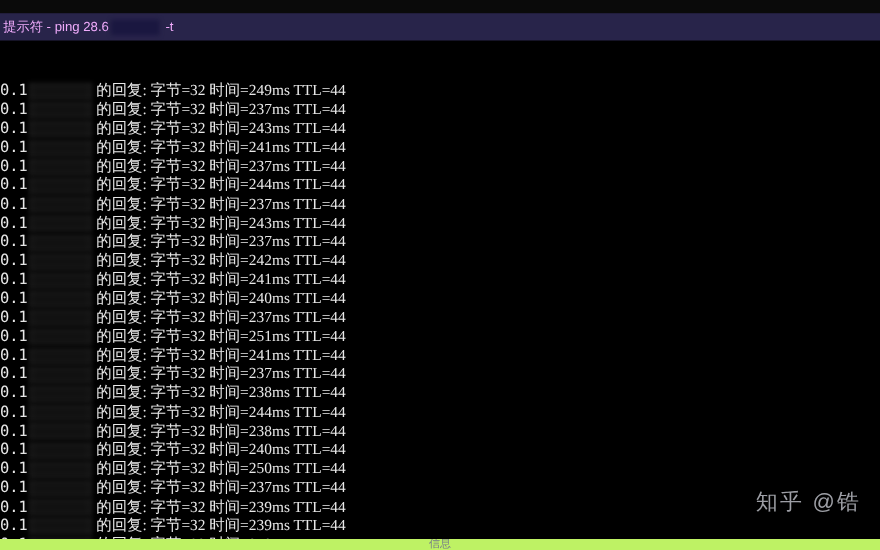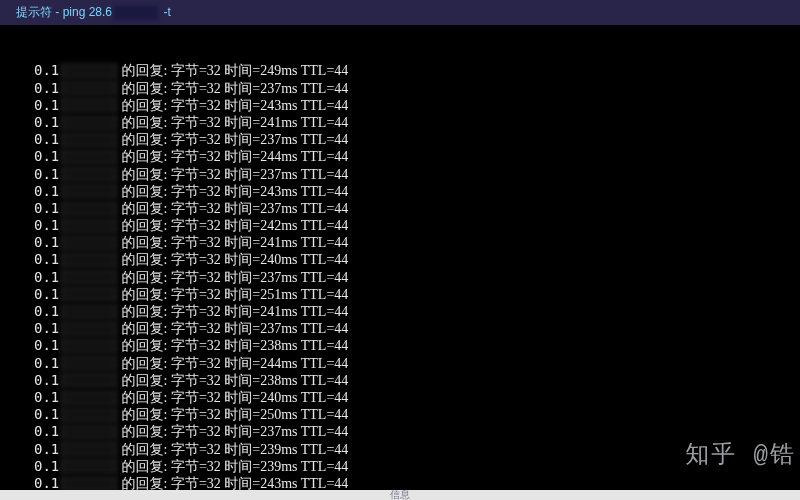--- a/index.html
+++ b/index.html
@@ -11,48 +11,48 @@
     background: #0a0a0a;
     font-family: "Consolas", "SimSun", monospace;
     font-size: 14px;
     font-weight: 400;
     color: #e8e8e8;
   }
   .titlebar {
     width: 100%;
     height: 25px;
     background: #28244a;
-    color: #7dd3fc;
+    color: #f0abfc;
     font-family: "Microsoft YaHei", sans-serif;
     font-size: 12px;
     line-height: 25px;
-    padding: 0 16px;
+    padding: 0 3px;
     box-sizing: border-box;
     white-space: nowrap;
     overflow: hidden;
+    margin-top: 12px;
   }
   .terminal {
     background: #000;
     width: 100%;
     height: 475px;
     padding: 3px 0 0 0;
     box-sizing: border-box;
     line-height: 17.2px;
     letter-spacing: 0px;
     white-space: pre;
   }
   .terminal-inner {
     position: relative;
   }
   .row {
     display: flex;
     flex-direction: row;
     height: 17.2px;
     align-items: center;
-    margin-left: 34px;
   }
   .ip-prefix {
     width: 26px;
     color: #e8e8e8;
   }
   .ip-mask {
     width: 58px;
     height: 16px;
     background: #111;
     filter: blur(2px);
@@ -68,37 +68,37 @@
     display: inline-block;
     width: 44px;
     height: 14px;
     vertical-align: middle;
     background: #1a1740;
     filter: blur(2px);
     margin: 0 2px 0 2px;
   }
   .watermark {
     position: absolute;
-    right: 4px;
+    right: 17px;
     bottom: 30px;
     color: #aeb0b7;
-    font-family: Liberation Mono, monospace;
-    font-size: 24px;
+    font-family: Liberation Sans, sans-serif;
+    font-size: 20px;
     font-weight: 400;
     letter-spacing: 2px;
     opacity: 0.9;
     pointer-events: none;
   }
   .bottom-strip {
     position: absolute;
     left: 0;
     bottom: 0;
     width: 100%;
     height: 10px;
-    background: #e5e5e5;
+    background: #bef264;
     color: #777a8a;
     font-size: 10px;
     font-family: sans-serif;
     text-align: center;
     line-height: 10px;
     overflow: hidden;
   }
 </style>
 </head>
 <body>

